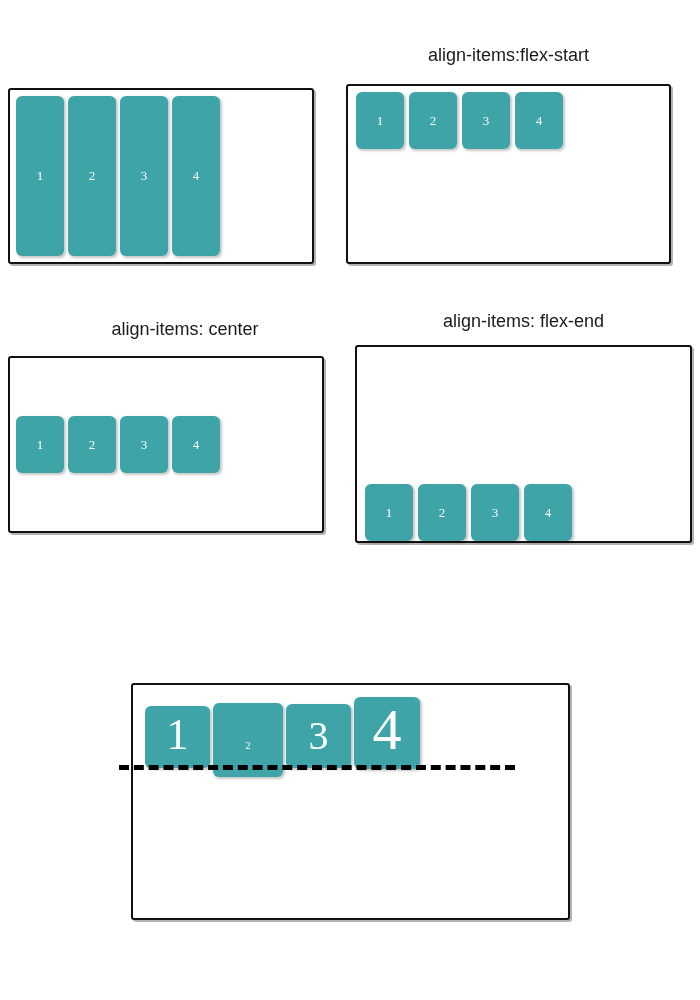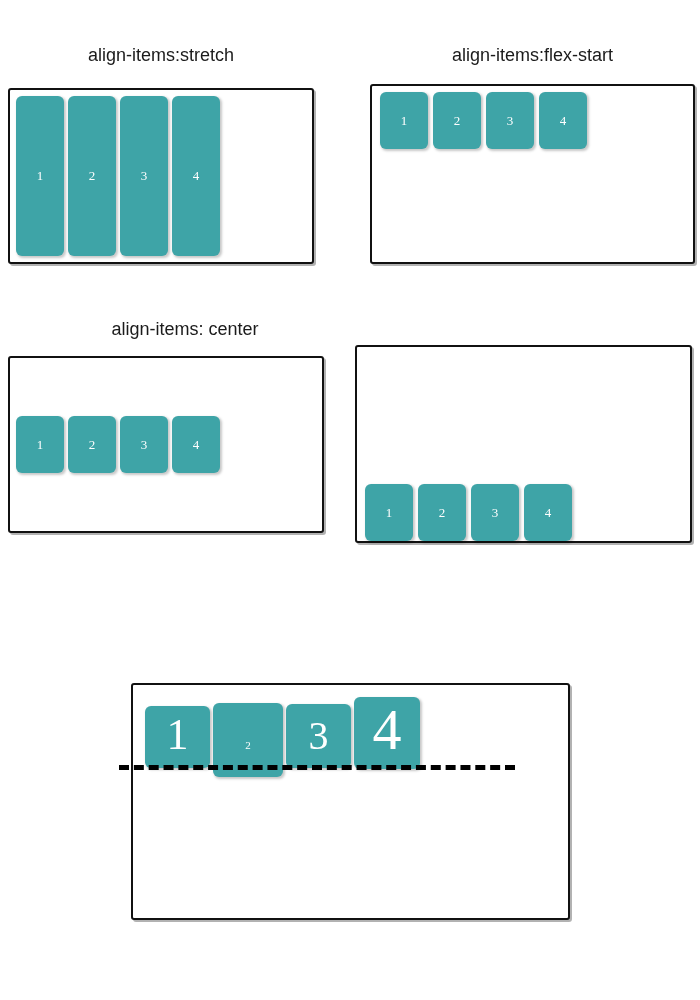--- a/index.html
+++ b/index.html
@@ -84,32 +84,31 @@
     height:0;
     border-top:5px dashed #000000;
   }
 </style>
 </head>
 <body>
 
 <div class="stage">
 
   <div class="panel" id="p-stretch" style="left:8px;top:44px;width:306px;height:220px;">
-    <div class="caption">align-items:stretch</div>
     <div class="box-container" style="left:0;top:44px;width:306px;height:176px;">
       <div class="flexrow">
         <div class="item">1</div>
         <div class="item">2</div>
         <div class="item">3</div>
         <div class="item">4</div>
       </div>
     </div>
   </div>
 
-  <div class="panel" id="p-flexstart" style="left:370px;top:44px;width:325px;height:220px;">
+  <div class="panel" id="p-flexstart" style="left:346px;top:44px;width:325px;height:220px;">
     <div class="caption">align-items:flex-start</div>
     <div class="box-container" style="left:0;top:40px;width:325px;height:180px;">
       <div class="flexrow">
         <div class="item">1</div>
         <div class="item">2</div>
         <div class="item">3</div>
         <div class="item">4</div>
       </div>
     </div>
   </div>
@@ -120,20 +119,21 @@
       <div class="flexrow">
         <div class="item">1</div>
         <div class="item">2</div>
         <div class="item">3</div>
         <div class="item">4</div>
       </div>
     </div>
   </div>
 
   <div class="panel" id="p-flexend" style="left:355px;top:310px;width:337px;height:233px;">
+    <div class="caption">align-items: flex-end</div>
     <div class="box-container" style="left:0;top:35px;width:337px;height:198px;">
       <div class="flexrow">
         <div class="item">1</div>
         <div class="item">2</div>
         <div class="item">3</div>
         <div class="item">4</div>
       </div>
     </div>
   </div>
 

